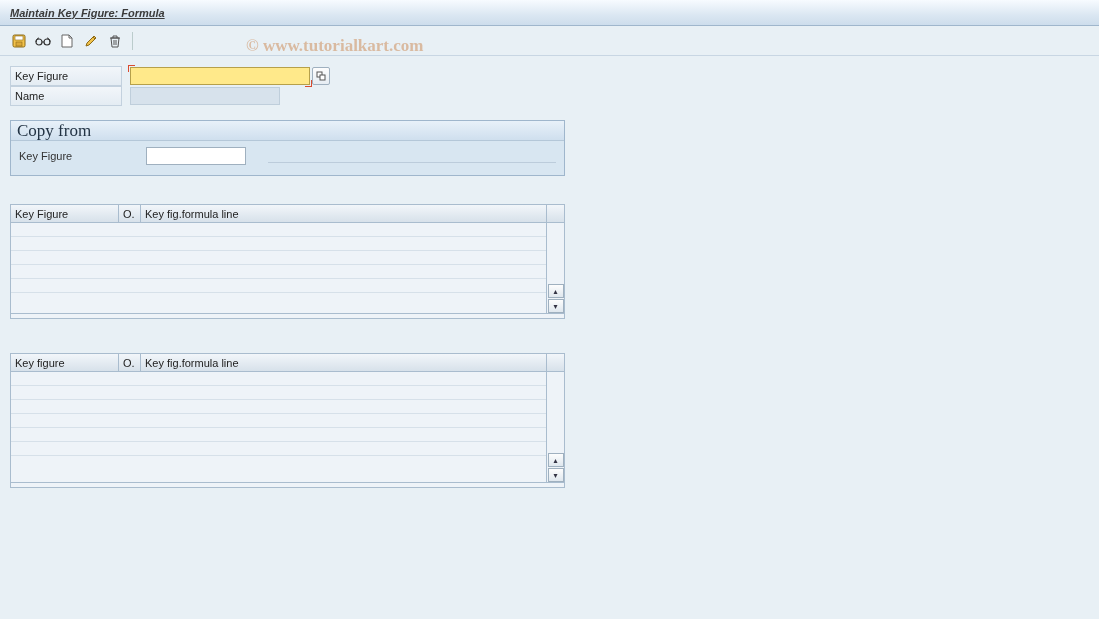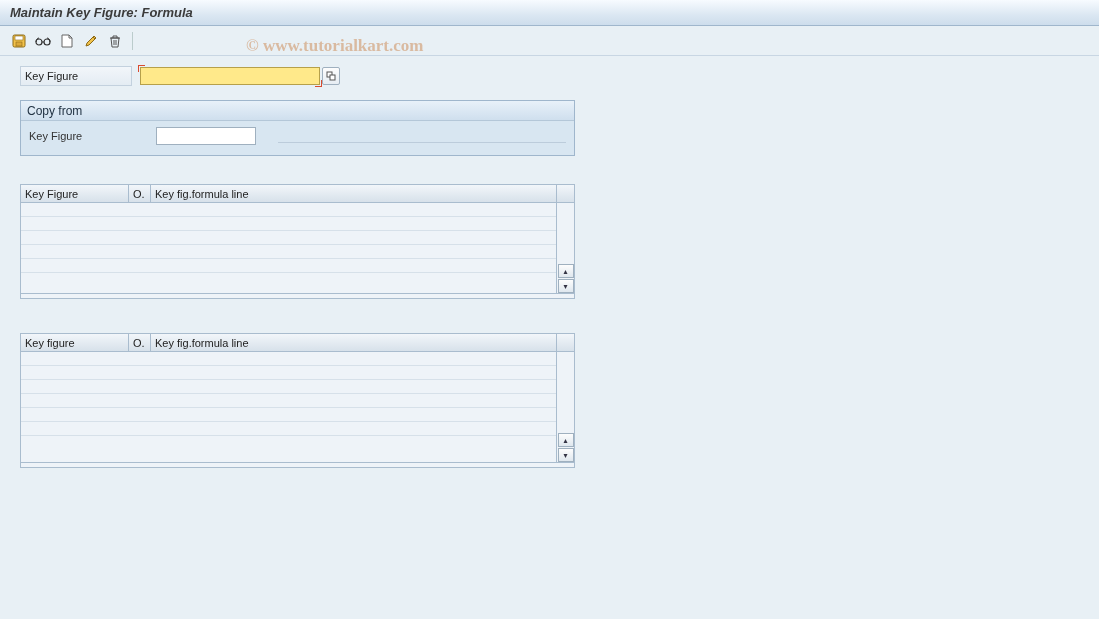--- a/index.html
+++ b/index.html
@@ -15,21 +15,21 @@
   }
   .titlebar {
     height: 26px;
     background: linear-gradient(#f7fbff 0%, #dbe7f2 60%, #cdddec 100%);
     border-bottom: 1px solid #9fb6cc;
     display: flex; align-items: center;
     padding-left: 10px;
   }
   .titlebar-text {
     font-weight: bold; font-style: italic;
-    font-size: 13px; color: #3b3b3b;
+    font-size: 11px; color: #3b3b3b; text-decoration: underline;
   }
   .toolbar {
     height: 30px;
     background: #e8f0f5;
     border-bottom: 1px solid #c8d6e3;
     display: flex; align-items: center;
     padding: 0 8px;
     gap: 0;
   }
   .tb-btn {
@@ -38,21 +38,21 @@
     margin-right: 2px;
     border: 1px solid transparent;
     border-radius: 2px;
     cursor: pointer;
     color: #333;
   }
   .tb-sep {
     width: 1px; height: 18px; background: #bcc; margin: 0 4px;
   }
   .content {
-    padding: 10px 20px;
+    padding: 10px 10px;
   }
   .form-row {
     display: flex; align-items: center;
     height: 20px;
     width: 550px;
   }
   .form-label-cell {
     width: 112px;
     height: 20px;
     background: linear-gradient(#f2f6fa,#e4ecf3);
@@ -111,22 +111,23 @@
     width: 555px;
     border: 1px solid #9fb6cc;
     background: #d8e6f1;
   }
   .group-title {
     height: 20px;
     background: linear-gradient(#e8f1f9,#cfdfee);
     border-bottom: 1px solid #b4c7d8;
     display: flex; align-items: center;
     padding-left: 6px;
-    font-size: 12px;
+    font-size: 17px;
     color: #234;
+    font-family: Liberation Serif, serif;
   }
   .group-body {
     padding: 6px 8px 10px 8px;
     display: flex; align-items: center;
     gap: 22px;
   }
   .group-body .lbl {
     width: 105px;
   }
   input.copy-kf {
@@ -277,20 +278,26 @@
       <span class="f4-btn">
         <svg width="10" height="10" viewBox="0 0 10 10">
           <rect x="1" y="1" width="5" height="5" fill="#fff" stroke="#555"></rect>
           <rect x="4" y="4" width="5" height="5" fill="#fff" stroke="#555"></rect>
         </svg>
       </span>
     </div>
   </div>
 
 
+  <div class="form-row">
+    <div class="form-label-cell">Name</div>
+    <div class="form-field-cell" style="padding-left:8px;">
+      <div class="ro-name"></div>
+    </div>
+  </div>
 
   <div class="group-box">
     <div class="group-title">Copy from</div>
     <div class="group-body">
       <span class="lbl">Key Figure</span>
       <input class="copy-kf" type="text" value="" style="">
       <div class="copy-row-line"></div>
     </div>
   </div>
 

